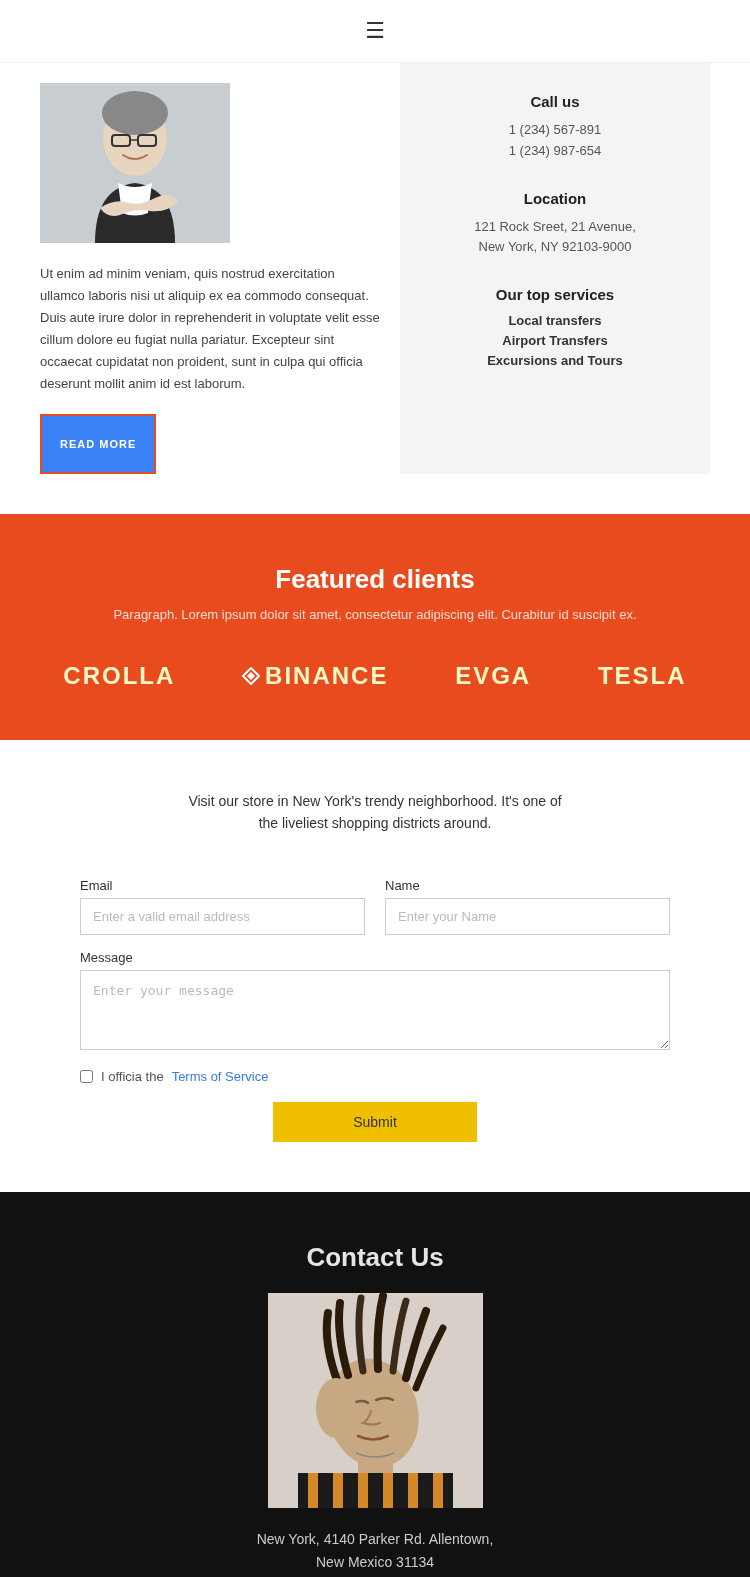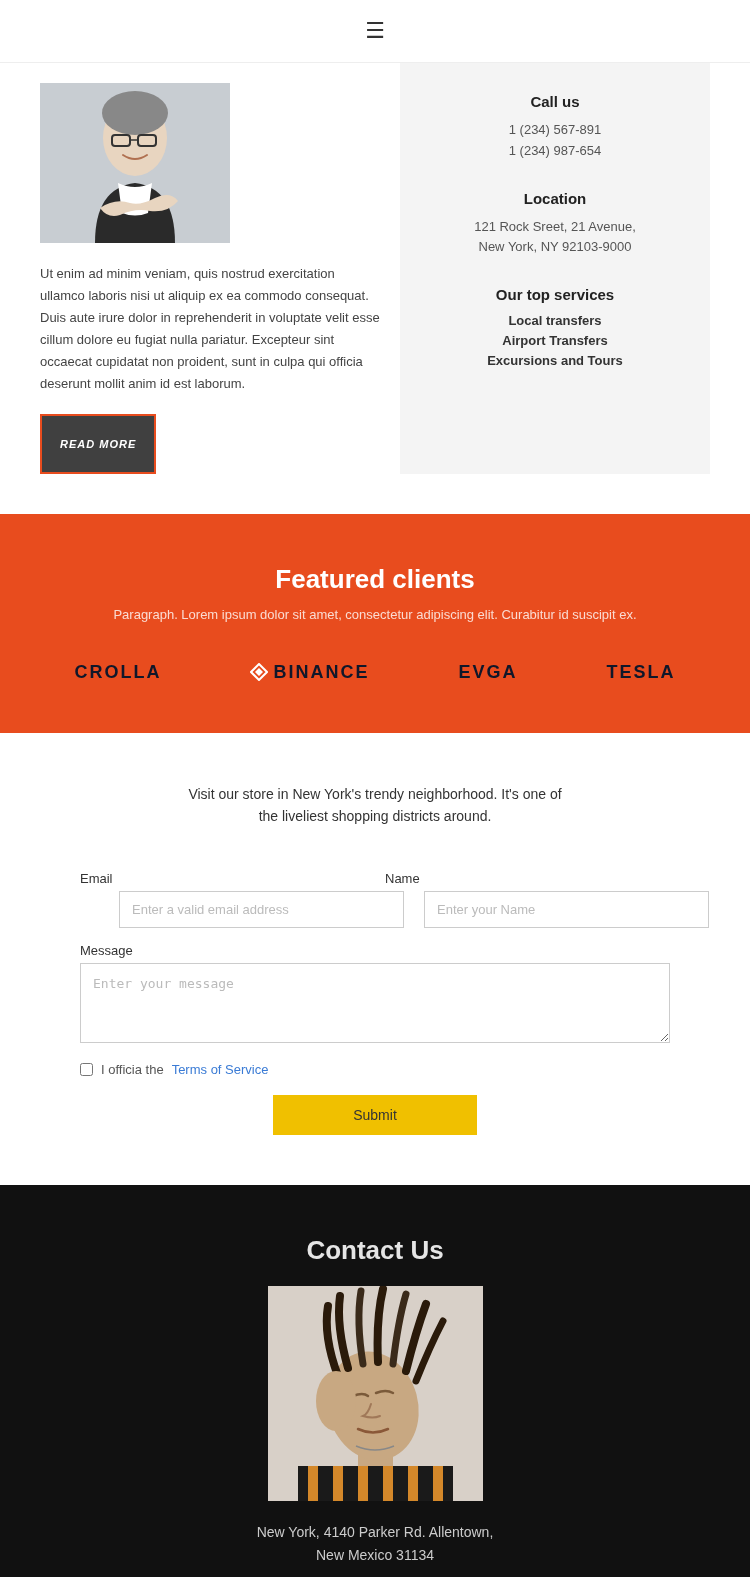--- a/index.html
+++ b/index.html
@@ -46,29 +46,28 @@
     }
     .bio-text {
       font-size: 13px;
       color: #444;
       line-height: 1.7;
       margin-bottom: 18px;
     }
     .read-more-btn {
       display: inline-block;
       padding: 22px 18px;
-      background: #404040;
+      background: #3b82f6;
       color: #fff;
       border: 2px solid #e84c1e;
       font-size: 11px;
       font-weight: bold;
       letter-spacing: 1px;
       cursor: pointer;
       text-transform: uppercase;
-      font-style: italic;
     }
 
     
     .right-col {
       width: 310px;
       background: #f4f4f4;
       padding: 30px 25px;
     }
     .sidebar-section {
       margin-bottom: 28px;
@@ -114,22 +113,22 @@
       margin-bottom: 40px;
     }
     .clients-logos {
       display: flex;
       justify-content: space-around;
       align-items: center;
       flex-wrap: wrap;
       gap: 20px;
     }
     .client-logo {
-      color: #0f172a;
-      font-size: 18px;
+      color: #fef9c3;
+      font-size: 24px;
       font-weight: bold;
       letter-spacing: 2px;
       font-family: 'Arial', sans-serif;
     }
 
     
     .form-section {
       background: #fff;
       padding: 50px 80px;
       text-align: center;
@@ -155,21 +154,20 @@
       color: #333;
       margin-bottom: 5px;
     }
     .form-group input {
       width: 100%;
       padding: 10px 12px;
       border: 1px solid #ccc;
       font-size: 13px;
       color: #999;
       outline: none;
-      margin-left: 39px;
     }
     .form-group input::placeholder { color: #bbb; }
     .message-group {
       text-align: left;
       margin-bottom: 15px;
     }
     .message-group label {
       display: block;
       font-size: 13px;
       color: #333;

